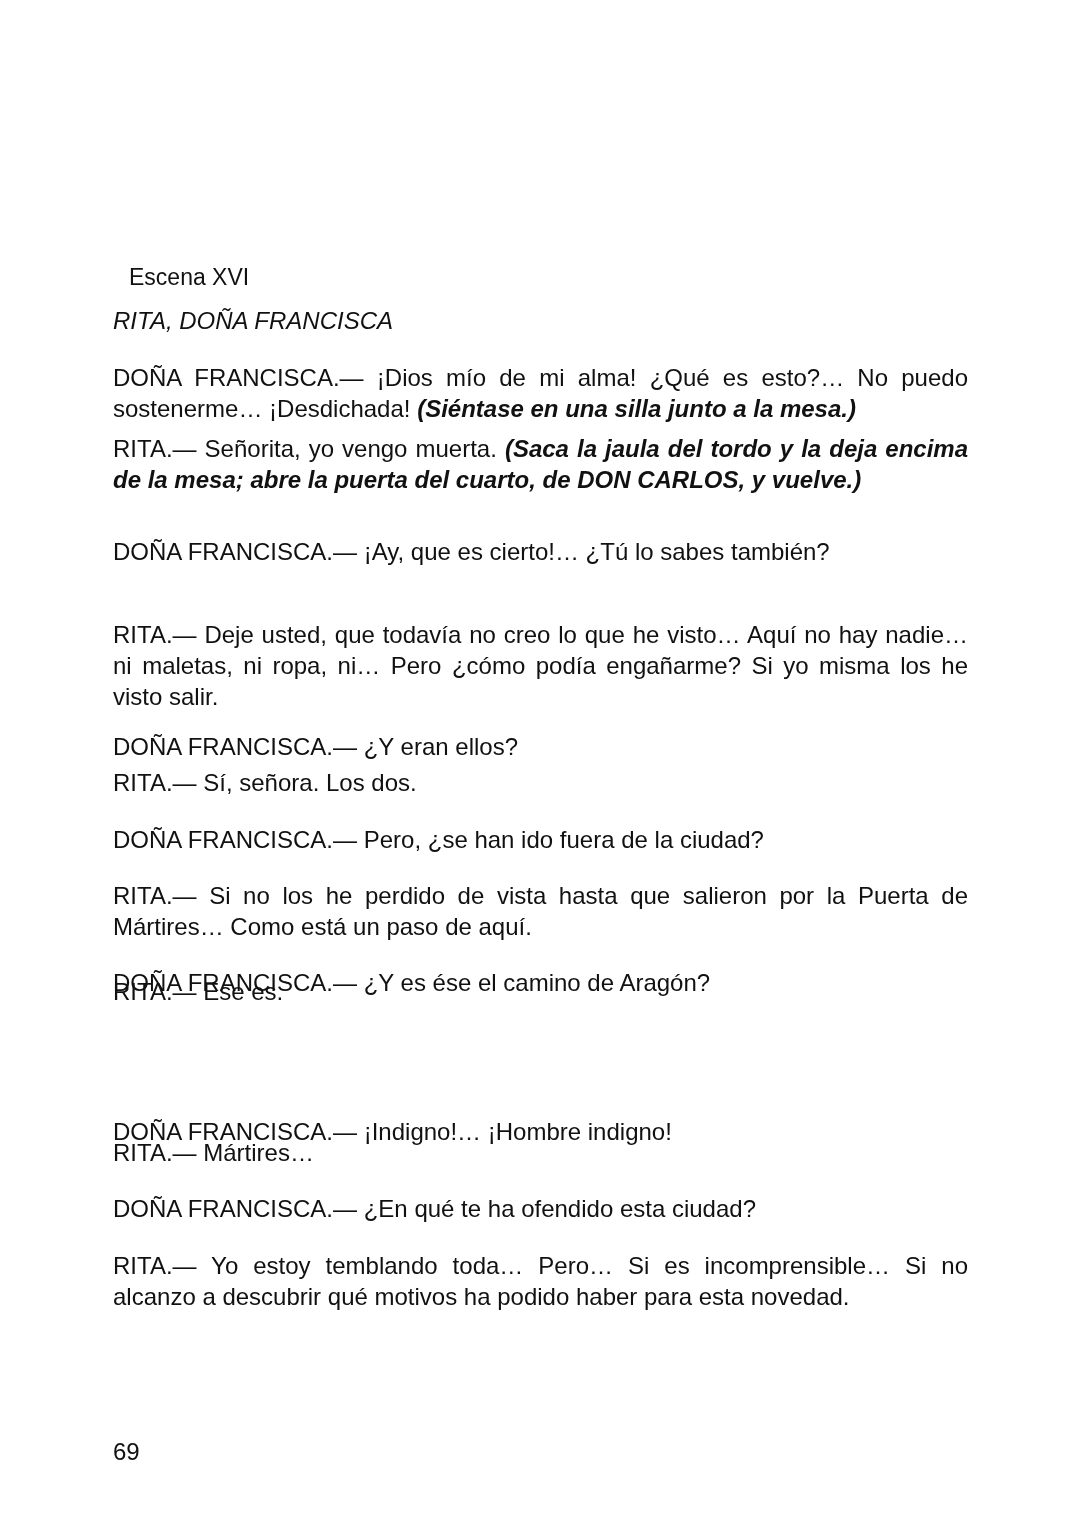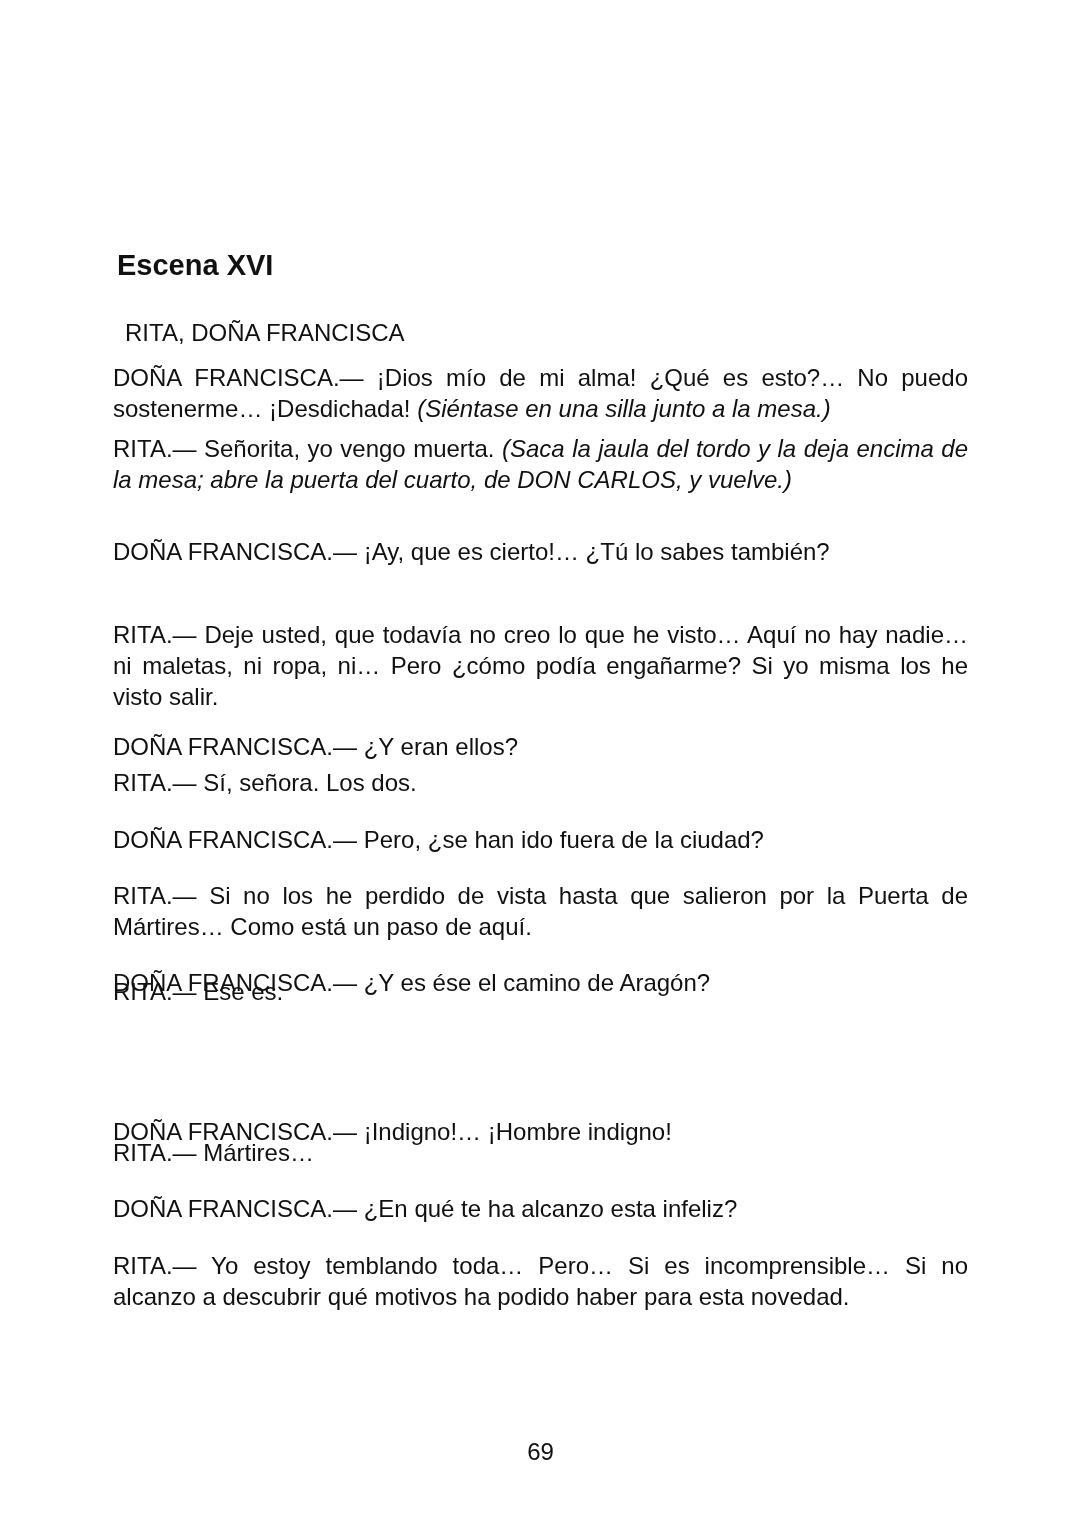--- a/index.html
+++ b/index.html
@@ -1,24 +1,24 @@
 <!DOCTYPE html>
 <html><head>
   <meta charset="utf-8">
   <style>
     html, body { margin: 0; padding: 0; background: #ffffff; }
     body { width: 1080px; height: 1527px; position: relative; overflow: hidden;
            font-family: "Liberation Sans", sans-serif; color: #111111; }
     .page { position: absolute; left: 113px; top: 0; width: 855px; }
-    .scene-title { position: absolute; top: 243px; left: 0; font-size: 29px; font-weight: bold; margin: 4px; line-height: 36px; }
-    .cast { position: absolute; top: 305px; left: 0; font-size: 24px; line-height: 31px; margin: 12px; }
+    .scene-title { position: absolute; top: 243px; left: 0; font-size: 23px; font-weight: normal; margin: 16px; line-height: 36px; }
+    .cast { position: absolute; top: 305px; left: 0; font-size: 24px; line-height: 31px; margin: 0; font-style: italic; }
     .speech { position: absolute; left: 0; width: 855px; font-size: 24px; line-height: 31px; margin: 0; text-align: justify; }
-    .speech .dir { font-style: italic; }
+    .speech .dir { font-style: italic; font-weight: bold; }
     .last-line { text-align-last: left; }
-    .page-number { position: absolute; top: 1436px; left: 0; width: 855px; text-align: center; font-size: 24px; line-height: 31px; }
+    .page-number { position: absolute; top: 1436px; left: 0; width: 855px; font-size: 24px; line-height: 31px; }
   </style>
 </head>
 <body>
 
 <div class="page">
   <h2 class="scene-title">Escena XVI</h2>
   <p class="cast">RITA, DOÑA FRANCISCA</p>
 
   <p class="speech last-line" style="top:362px">
     <span>DOÑA FRANCISCA.—</span><span> ¡Dios mío de mi alma! ¿Qué es esto?… No puedo sostenerme… ¡Desdichada! </span><span class="dir">(Siéntase en una silla junto a la mesa.)</span>
@@ -62,21 +62,21 @@
 
   <p class="speech last-line" style="top:1116px">
     <span>DOÑA FRANCISCA.—</span><span> ¡Indigno!… ¡Hombre indigno!</span>
   </p>
 
   <p class="speech last-line" style="top:1137px">
     <span>RITA.—</span><span> Mártires…</span>
   </p>
 
   <p class="speech last-line" style="top:1193px">
-    <span>DOÑA FRANCISCA.—</span><span> ¿En qué te ha alcanzo esta infeliz?</span>
+    <span>DOÑA FRANCISCA.—</span><span> ¿En qué te ha ofendido esta ciudad?</span>
   </p>
 
   <p class="speech last-line" style="top:1250px">
     <span>RITA.—</span><span> Yo estoy temblando toda… Pero… Si es incomprensible… Si no alcanzo a descubrir qué motivos ha podido haber para esta novedad.</span>
   </p>
 
   <div class="page-number">69</div>
 </div>
 
 </body></html>

